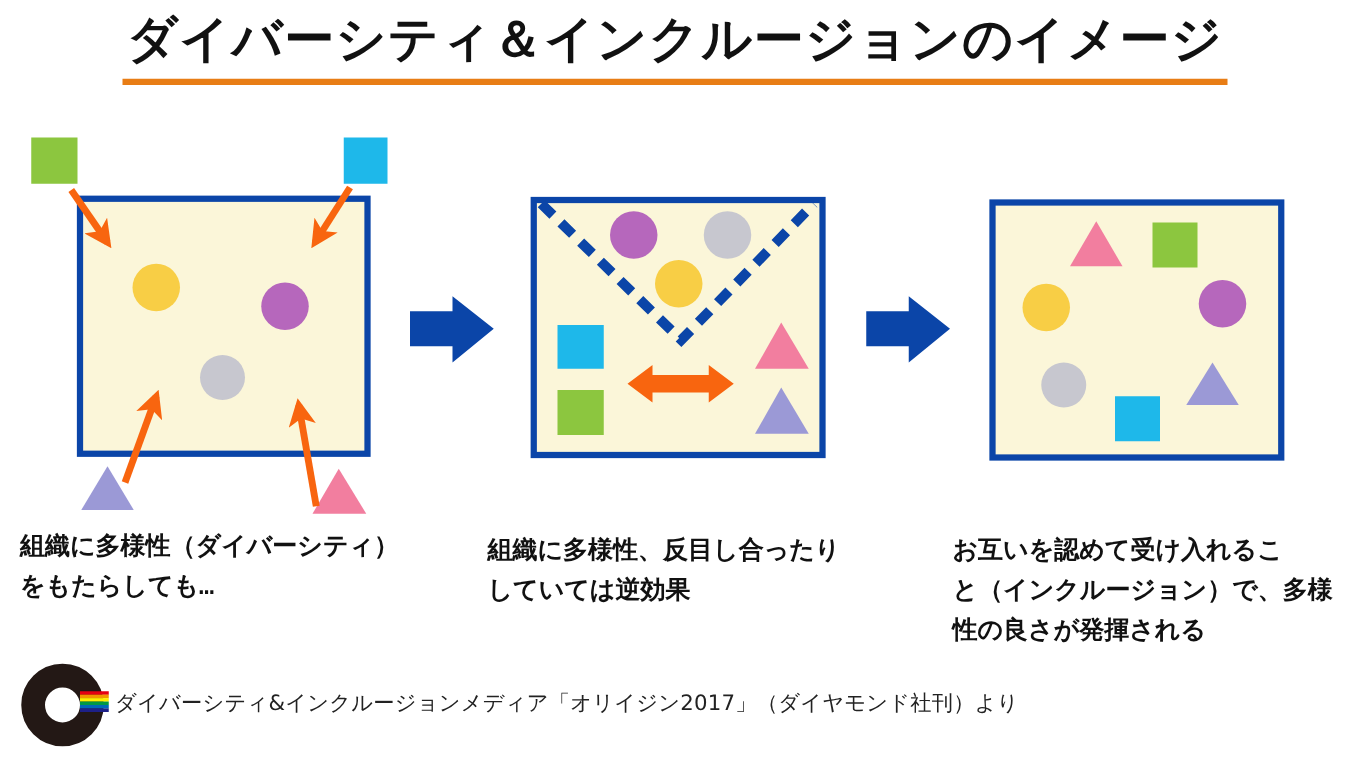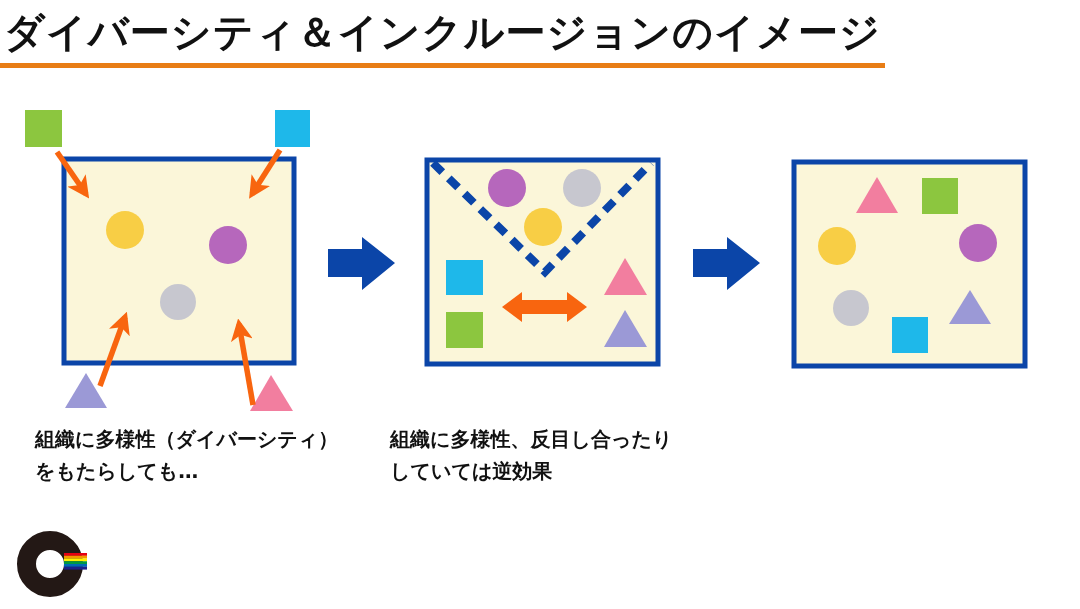--- a/index.html
+++ b/index.html
@@ -1,34 +1,34 @@
 <!DOCTYPE html>
 <html><head>
 <meta charset="utf-8">
 <style>
   html,body{margin:0;padding:0;background:#ffffff;}
   .stage{
     position:relative;width:1080px;height:609px;background:#ffffff;overflow:hidden;
     font-family:"DejaVu Sans","Liberation Sans",sans-serif;
   }
   
-  .title-wrap{position:absolute;top:8px;left:0;right:0;}
+  .title-wrap{position:absolute;top:8px;left:0;right:0;text-align:center;}
   .title{
     display:inline-block;font-size:40px;font-weight:bold;color:#111111;
     letter-spacing:1px;line-height:1.2;padding:0 4px 7px 4px;
     border-bottom:5px solid #E87D15;white-space:nowrap;
   }
   
   .diagram{position:absolute;left:0;top:95px;width:1080px;height:325px;}
   
   .caption{
     position:absolute;top:423px;font-size:20px;font-weight:bold;color:#111111;
     line-height:32px;white-space:pre-line;letter-spacing:0px;
   }
-  .caption.c1{left:35px;width:350px;}
+  .caption.c1{left:16px;width:350px;font-family:Liberation Mono, monospace;}
   .caption.c2{left:390px;width:340px;}
   .caption.c3{left:762px;width:310px;}
   
   .logo{position:absolute;left:15px;top:526px;width:74px;height:76px;}
   .credit{
     position:absolute;left:92px;top:551px;font-size:17px;font-weight:500;
     color:#222222;letter-spacing:0.2px;white-space:nowrap;
   }
 </style>
 </head>
@@ -88,26 +88,30 @@
       <circle cx="851" cy="213" r="18" fill="#C7C7CF"></circle>
       <rect x="892" y="222" width="36" height="36" fill="#1EB8EA"></rect>
       <polygon points="970,195 949,229 991,229" fill="#9B99D6"></polygon>
     </g>
   </svg>
 
   <div class="caption c1">組織に多様性（ダイバーシティ）
 をもたらしても…</div>
   <div class="caption c2">組織に多様性、反目し合ったり
 していては逆効果</div>
+  <div class="caption c3">お互いを認めて受け入れるこ
+と（インクルージョン）で、多様
+性の良さが発揮される</div>
 
   <svg class="logo" viewBox="0 0 74 76" xmlns="http://www.w3.org/2000/svg">
     <circle cx="35" cy="38" r="23.5" fill="none" stroke-width="19" stroke="#231815"></circle>
     <g>
       <rect x="49" y="27.0" width="23" height="2.85" fill="#E60012"></rect>
       <rect x="49" y="29.75" width="23" height="2.85" fill="#F39800"></rect>
       <rect x="49" y="32.5" width="23" height="2.85" fill="#FFF100"></rect>
       <rect x="49" y="35.25" width="23" height="2.85" fill="#009944"></rect>
       <rect x="49" y="38.0" width="23" height="2.85" fill="#0068B7"></rect>
       <rect x="49" y="40.75" width="23" height="2.85" fill="#1D2088"></rect>
     </g>
   </svg>
+  <div class="credit">ダイバーシティ&amp;インクルージョンメディア「オリイジン2017」（ダイヤモンド社刊）より</div>
 
 </div>
 
 </body></html>

